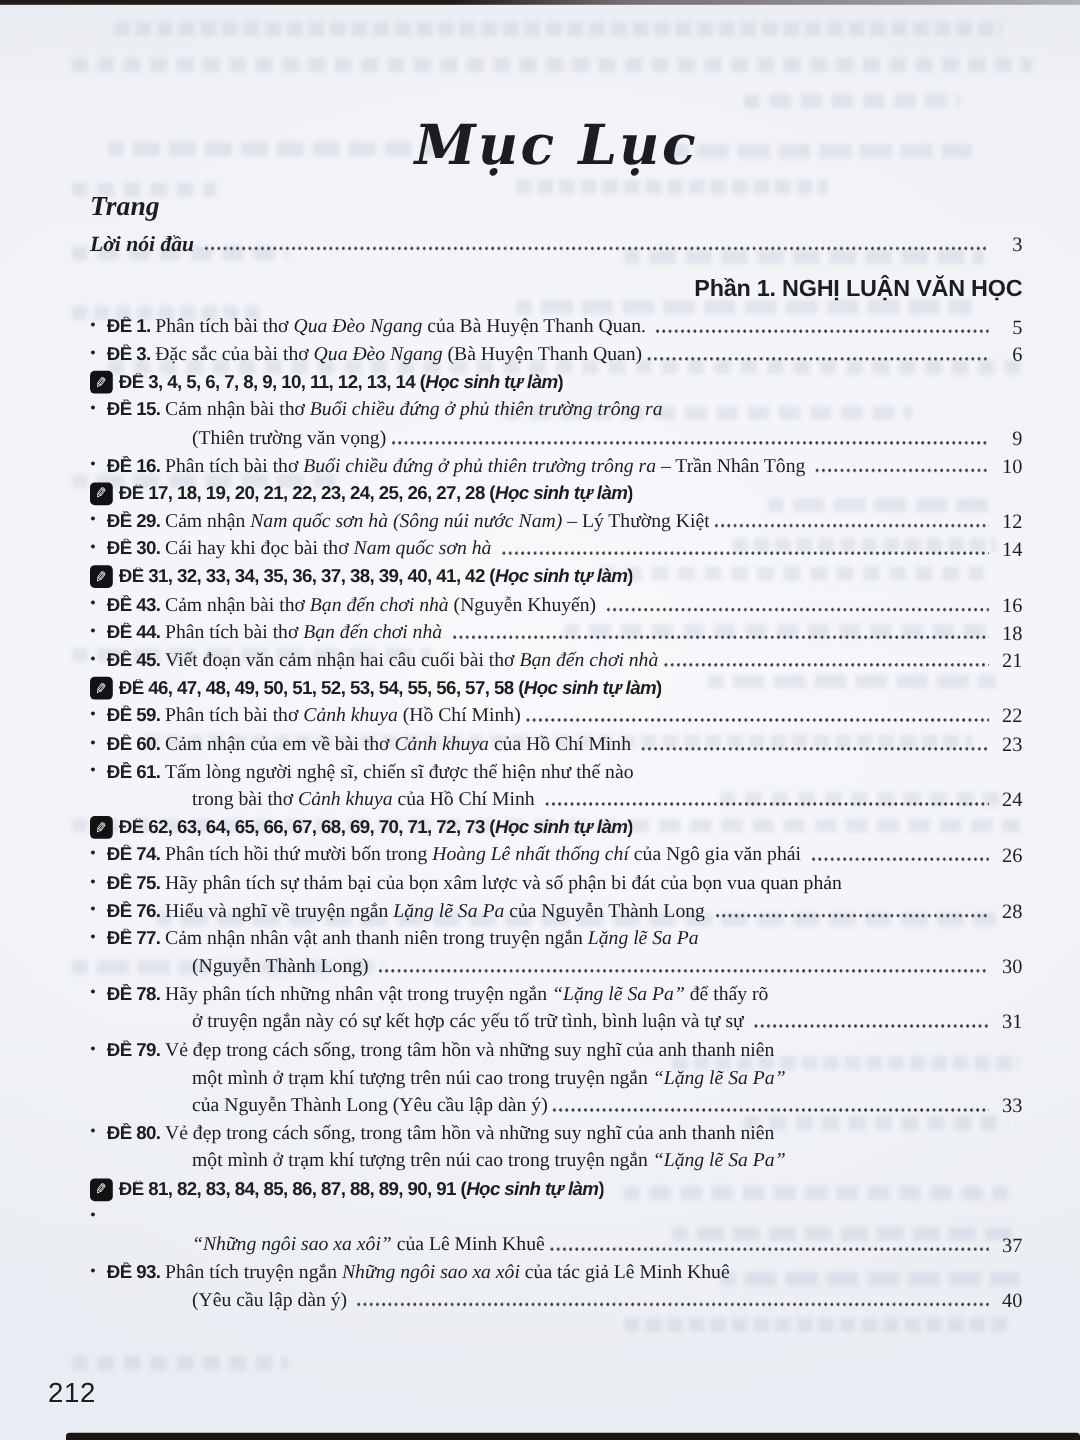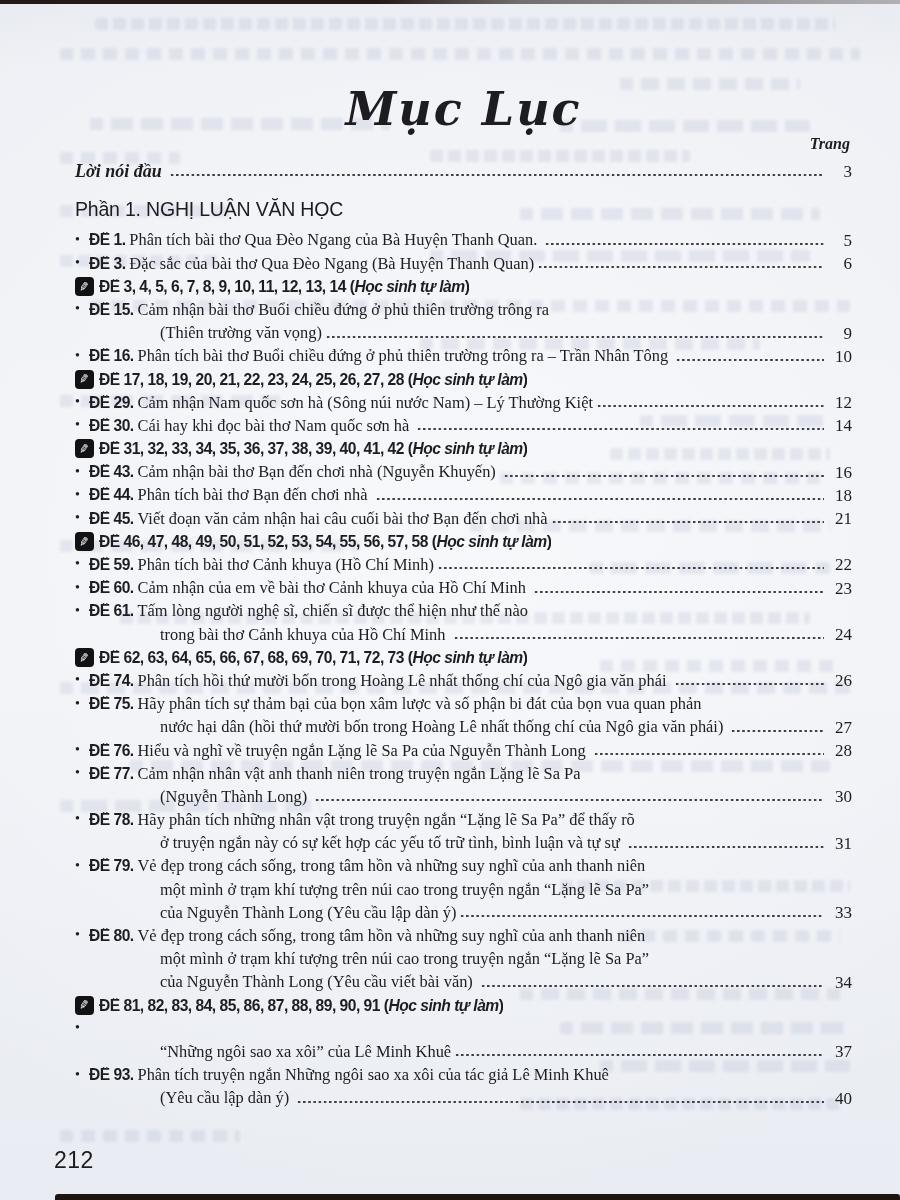--- a/index.html
+++ b/index.html
@@ -15,43 +15,43 @@
     font-family:"Liberation Serif",serif;
   }
   .edge-top{position:absolute;top:0;left:0;right:0;height:4px;
     background:linear-gradient(90deg,#241a18 0%,#241a18 42%,rgba(36,26,24,.6) 58%,rgba(36,26,24,.28) 100%);}
   .edge-bottom{position:absolute;bottom:0;left:55px;right:0;height:6px;background:var(--edge);border-radius:3px 3px 0 0;}
   
   .ghost{position:absolute;inset:0;z-index:0;}
   .ghost span{position:absolute;height:12px;border-radius:2px;filter:blur(1.6px);opacity:.55;
     background:repeating-linear-gradient(90deg, rgba(152,162,190,.34) 0 13px, rgba(152,162,190,0) 13px 21px);}
   .content{position:absolute;left:75px;right:48px;top:84px;z-index:2;}
-  .title{margin:0;text-align:center;font-family:"DejaVu Serif",serif;font-style:italic;font-weight:600;
+  .title{margin:12px;text-align:center;font-family:"DejaVu Serif",serif;font-style:italic;font-weight:600;
     font-size:46px;letter-spacing:2px;line-height:1.1;}
-  .trang{text-align:right;font-style:italic;font-weight:bold;font-size:16px;margin:0 2px 2px 0;}
+  .trang{font-style:italic;font-weight:bold;font-size:23px;margin:0 2px 2px 0;}
   .row{display:flex;align-items:flex-end;height:23.2px;}
   .row.intro{height:27px;margin-bottom:16px;}
   .intro-label{font-style:italic;font-weight:bold;font-size:18px;line-height:1;padding-bottom:2px;white-space:pre;}
-  .part{margin:4px 0 7px 0;text-align:left;font-family:"Liberation Sans",sans-serif;font-weight:normal;
+  .part{margin:4px 0 7px 0;text-align:right;font-family:"Liberation Sans",sans-serif;font-weight:bold;
     font-size:19.5px;letter-spacing:-0.2px;}
   .marker{flex:none;width:14px;font-size:14px;line-height:1;padding-bottom:4px;}
   .icon{flex:none;width:19px;height:19px;margin:0 5px 1px 0;background:#121215;border-radius:4px;color:#fff;
     display:inline-flex;align-items:center;justify-content:center;font-size:12px;font-family:"DejaVu Sans",sans-serif;}
   .icon span{display:block;transform:scaleX(-1) rotate(8deg);}
   .ind{flex:none;width:85px;}
   .t{white-space:pre;line-height:1;padding-bottom:2px;min-width:0;overflow:hidden;}
   .sn{font-size:16.4px;}
-  .si{font-size:16.4px;}
+  .si{font-size:16.4px;font-style:italic;}
   .sL{font-family:"Liberation Sans",sans-serif;font-weight:bold;font-size:15.6px;letter-spacing:-0.5px;}
   .sLi{font-family:"Liberation Sans",sans-serif;font-weight:bold;font-style:italic;font-size:15.6px;letter-spacing:-0.5px;}
   .dots{flex:1 1 auto;min-width:6px;height:6px;margin:0 3px 4px 4px;
     background-image:radial-gradient(circle at 2px 3px, #3c3c42 1.1px, rgba(0,0,0,0) 1.45px);
     background-size:5.2px 6px;background-repeat:repeat-x;}
   .pg{flex:none;min-width:25px;text-align:right;font-size:17px;line-height:1;padding-bottom:2px;}
-  .folio{position:absolute;left:54px;bottom:26px;z-index:2;font-family:"Liberation Sans",sans-serif;
+  .folio{position:absolute;left:40px;bottom:26px;z-index:2;font-family:"Liberation Sans",sans-serif;
     font-size:23px;letter-spacing:.5px;text-align:right;}
 </style>
 </head>
 <body>
 
 <div class="paper">
   <div class="ghost" id="ghost">
       <span style="left: 95px; top: 18px; width: 740px; background-size: 18px 12px;"></span>
       <span style="left: 60px; top: 48px; width: 800px; background-size: 22px 12px;"></span>
       <span style="left: 620px; top: 78px; width: 180px; background-size: 26px 12px;"></span>
@@ -215,26 +215,20 @@
           <span class="marker">•</span>
           <span class="t"><span class="sL">ĐỀ 74. </span><span class="sn">Phân tích hồi thứ mười bốn trong </span><span class="si">Hoàng Lê nhất thống chí</span><span class="sn"> của Ngô gia văn phái </span></span>
           <span class="dots"></span>
           <span class="pg">26</span>
         </div>
         <div class="row">
           <span class="marker">•</span>
           <span class="t"><span class="sL">ĐỀ 75. </span><span class="sn">Hãy phân tích sự thảm bại của bọn xâm lược và số phận bi đát của bọn vua quan phản</span></span>
         </div>
         <div class="row">
-          <span class="ind"></span>
-          <span class="t"><span class="sn">nước hại dân (hồi thứ mười bốn trong </span><span class="si">Hoàng Lê nhất thống chí</span><span class="sn"> của Ngô gia văn phái) </span></span>
-          <span class="dots"></span>
-          <span class="pg">27</span>
-        </div>
-        <div class="row">
           <span class="marker">•</span>
           <span class="t"><span class="sL">ĐỀ 76. </span><span class="sn">Hiểu và nghĩ về truyện ngắn </span><span class="si">Lặng lẽ Sa Pa</span><span class="sn"> của Nguyễn Thành Long </span></span>
           <span class="dots"></span>
           <span class="pg">28</span>
         </div>
         <div class="row">
           <span class="marker">•</span>
           <span class="t"><span class="sL">ĐỀ 77. </span><span class="sn">Cảm nhận nhân vật anh thanh niên trong truyện ngắn </span><span class="si">Lặng lẽ Sa Pa</span></span>
         </div>
         <div class="row">
@@ -267,26 +261,20 @@
           <span class="dots"></span>
           <span class="pg">33</span>
         </div>
         <div class="row">
           <span class="marker">•</span>
           <span class="t"><span class="sL">ĐỀ 80. </span><span class="sn">Vẻ đẹp trong cách sống, trong tâm hồn và những suy nghĩ của anh thanh niên</span></span>
         </div>
         <div class="row">
           <span class="ind"></span>
           <span class="t"><span class="sn">một mình ở trạm khí tượng trên núi cao trong truyện ngắn </span><span class="si">“Lặng lẽ Sa Pa”</span></span>
-        </div>
-        <div class="row">
-          <span class="ind"></span>
-          <span class="t"><span class="sn">của Nguyễn Thành Long (Yêu cầu viết bài văn) </span></span>
-          <span class="dots"></span>
-          <span class="pg">34</span>
         </div>
         <div class="row">
           <span class="icon">
             <span>✎</span>
           </span>
           <span class="t"><span class="sL">ĐỀ 81, 82, 83, 84, 85, 86, 87, 88, 89, 90, 91 (</span><span class="sLi">Học sinh tự làm</span><span class="sL">)</span></span>
         </div>
         <div class="row">
           <span class="marker">•</span>
         </div>

